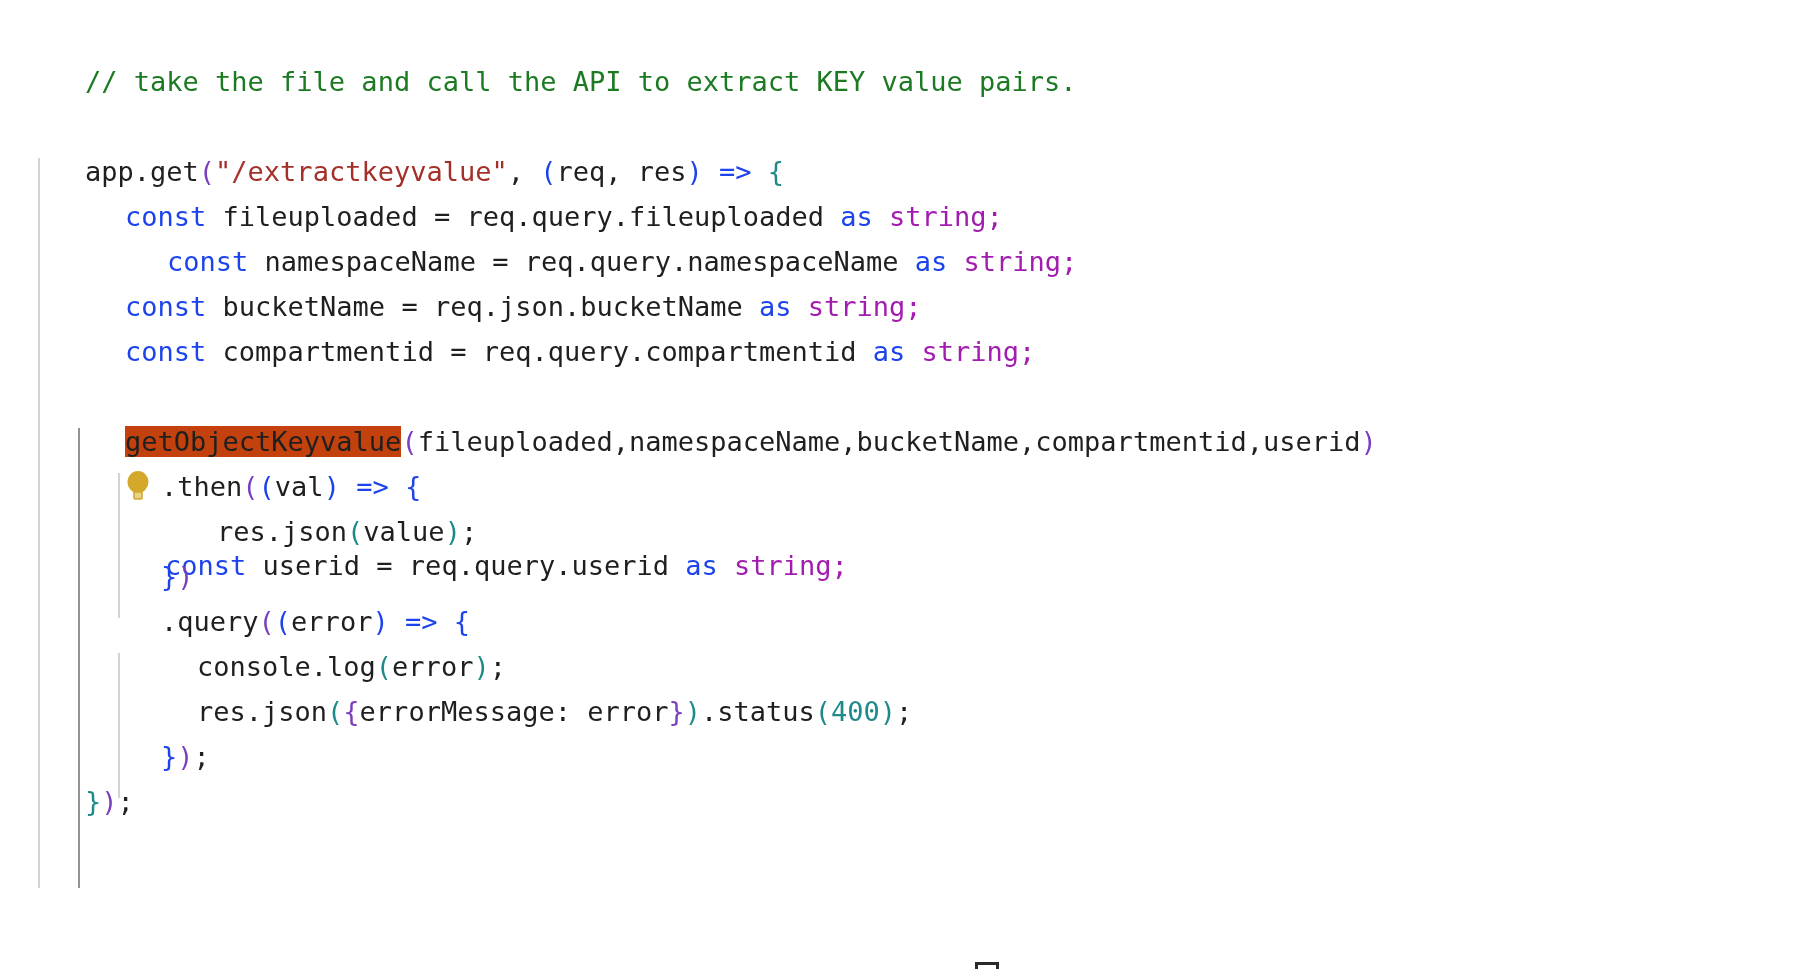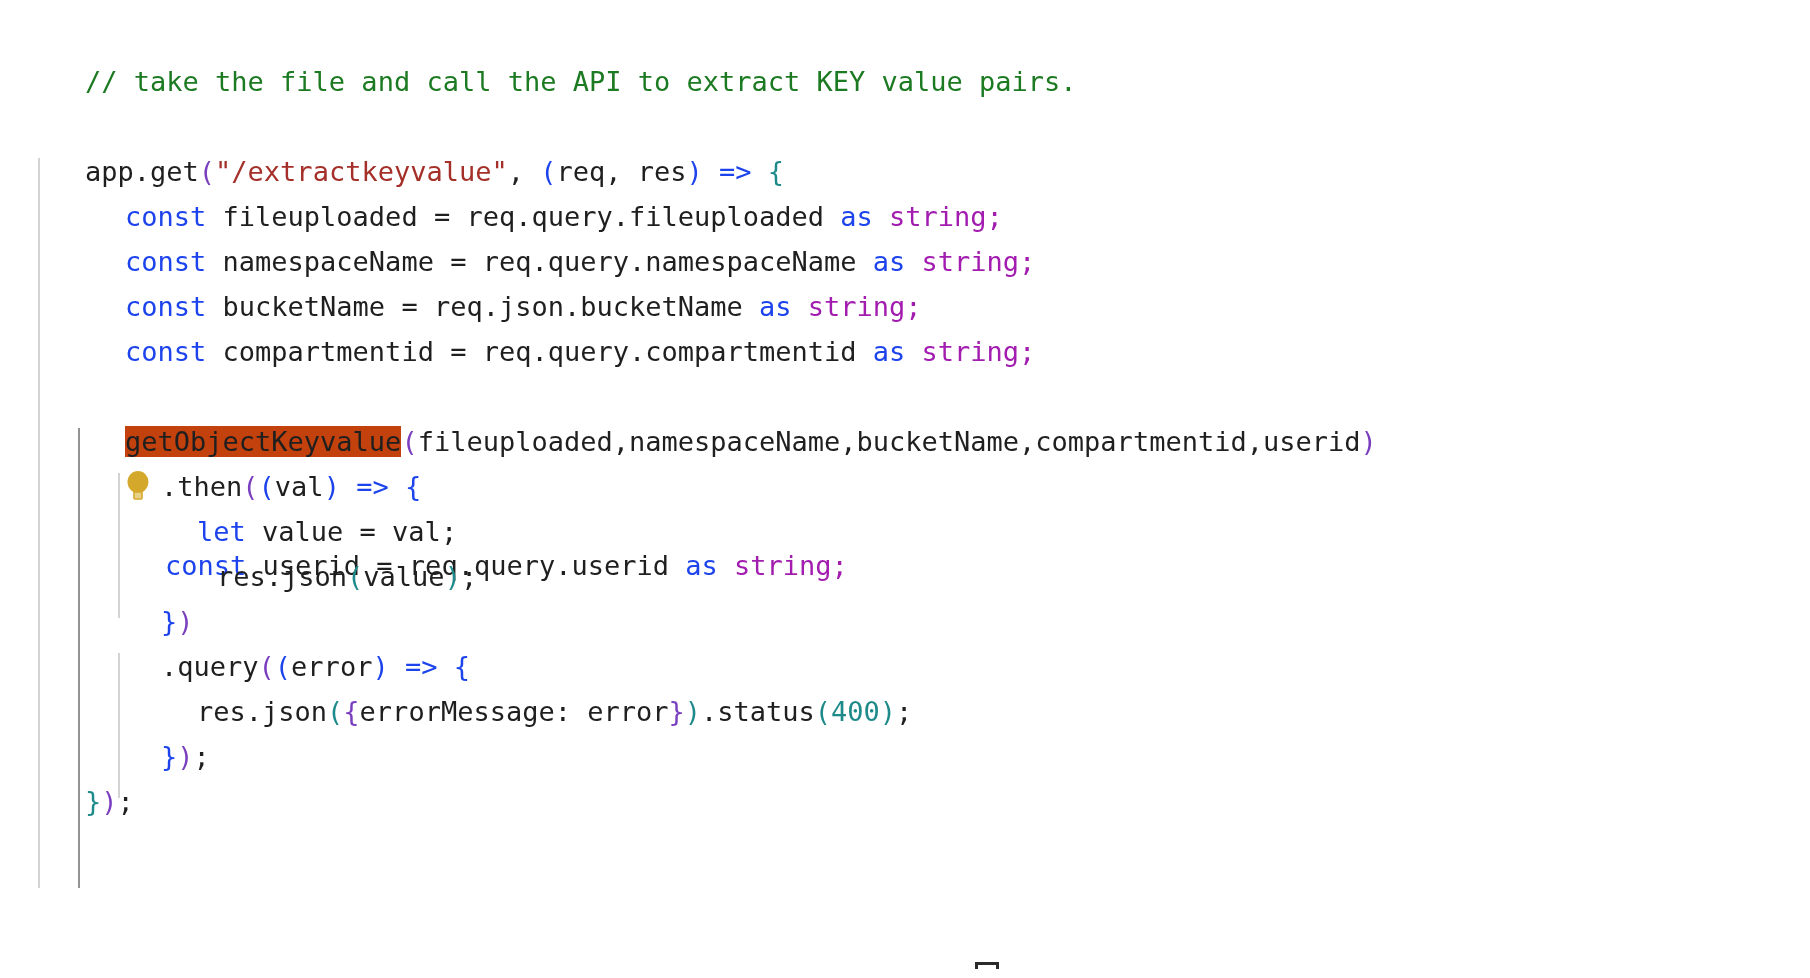--- a/index.html
+++ b/index.html
@@ -104,21 +104,21 @@
   <div class="code-line"></div>
 
   <div class="code-line">
     <span class="tok-plain">app.get</span><span class="tok-br0">(</span><span class="tok-string">"/extractkeyvalue"</span><span class="tok-punct">, </span><span class="tok-br1">(</span><span class="tok-plain">req, res</span><span class="tok-br1">)</span><span class="tok-plain"> </span><span class="tok-keyword">=&gt;</span><span class="tok-br2"> {</span>
   </div>
 
   <div class="code-line" style="padding-left:60px;">
     <span class="tok-keyword">const</span><span class="tok-plain"> fileuploaded = req.query.fileuploaded </span><span class="tok-keyword">as</span><span class="tok-type"> string;</span>
   </div>
 
-  <div class="code-line" style="padding-left:60px;">
+  <div class="code-line" style="padding-left:60px;margin-left:42px;">
     <span class="tok-keyword">const</span><span class="tok-plain"> namespaceName = req.query.namespaceName </span><span class="tok-keyword">as</span><span class="tok-type"> string;</span>
   </div>
 
   <div class="code-line" style="padding-left:60px;">
     <span class="tok-keyword">const</span><span class="tok-plain"> bucketName = req.json.bucketName </span><span class="tok-keyword">as</span><span class="tok-type"> string;</span>
   </div>
 
   <div class="code-line" style="padding-left:60px;">
     <span class="tok-keyword">const</span><span class="tok-plain"> compartmentid = req.query.compartmentid </span><span class="tok-keyword">as</span><span class="tok-type"> string;</span>
   </div>
@@ -134,36 +134,36 @@
   </div>
 
   <div class="code-line" style="padding-left:60px;">
     <span class="tok-plain sel">getObjectKeyvalue</span><span class="tok-br0">(</span><span class="tok-plain">fileuploaded,namespaceName,bucketName,compartmentid,userid</span><span class="tok-br0">)</span>
   </div>
 
   <div class="code-line" style="padding-left:96px;">
     <span class="tok-plain">.then</span><span class="tok-br0">(</span><span class="tok-br1">(</span><span class="tok-plain">val</span><span class="tok-br1">)</span><span class="tok-keyword"> =&gt;</span><span class="tok-br1"> {</span>
   </div>
 
-  <div class="code-line" style="padding-left:132px;">
-    <span class="tok-keyword">let</span><span class="tok-plain"> value = val;</span>
-  </div>
 
   <div class="code-line" style="padding-left:132px;margin-left:20px;">
     <span class="tok-plain">res.json</span><span class="tok-br2">(</span><span class="tok-plain">value</span><span class="tok-br2">)</span><span class="tok-punct">;</span>
   </div>
 
   <div class="code-line" style="padding-left:96px;">
     <span class="tok-br1">}</span><span class="tok-br0">)</span>
   </div>
 
   <div class="code-line" style="padding-left:96px;">
     <span class="tok-plain">.query</span><span class="tok-br0">(</span><span class="tok-br1">(</span><span class="tok-plain">error</span><span class="tok-br1">)</span><span class="tok-keyword"> =&gt;</span><span class="tok-br1"> {</span>
   </div>
 
+  <div class="code-line" style="padding-left:132px;">
+    <span class="tok-plain">console.log</span><span class="tok-br2">(</span><span class="tok-plain">error</span><span class="tok-br2">)</span><span class="tok-punct">;</span>
+  </div>
 
   <div class="code-line" style="padding-left:132px;">
     <span class="tok-plain">res.json</span><span class="tok-br2">(</span><span class="tok-br0">{</span><span class="tok-plain">errorMessage: error</span><span class="tok-br0">}</span><span class="tok-br2">)</span><span class="tok-plain">.status</span><span class="tok-br2">(</span><span class="tok-number">400</span><span class="tok-br2">)</span><span class="tok-punct">;</span>
   </div>
 
   <div class="code-line" style="padding-left:96px;">
     <span class="tok-br1">}</span><span class="tok-br0">)</span><span class="tok-punct">;</span>
   </div>
 
   <div class="code-line">

